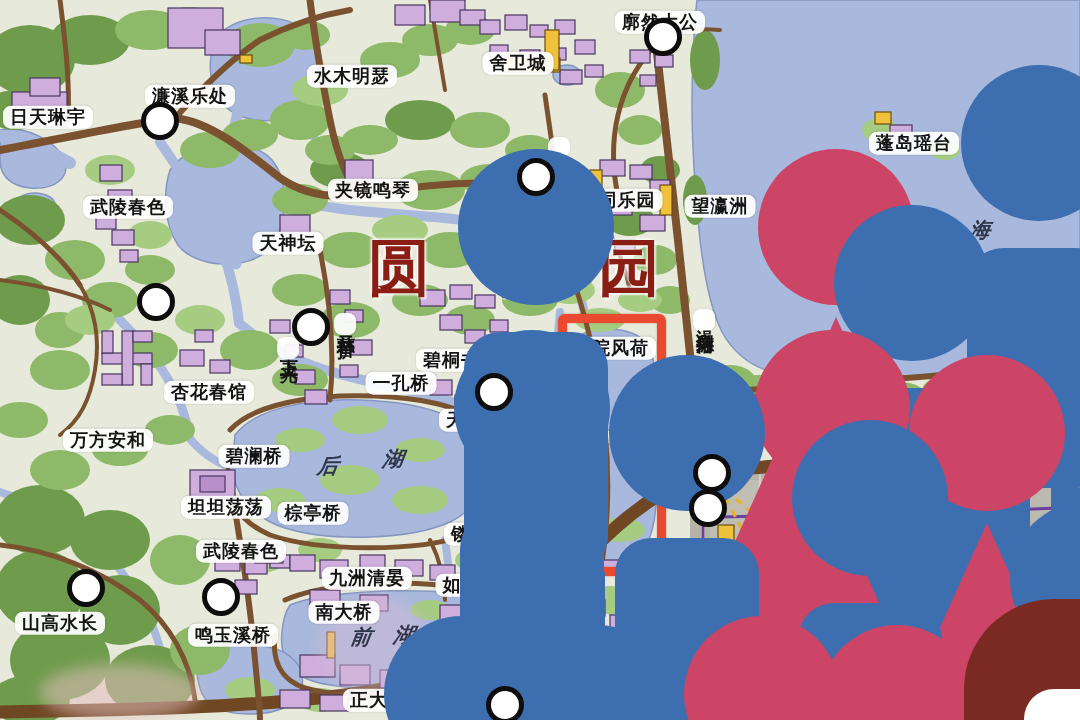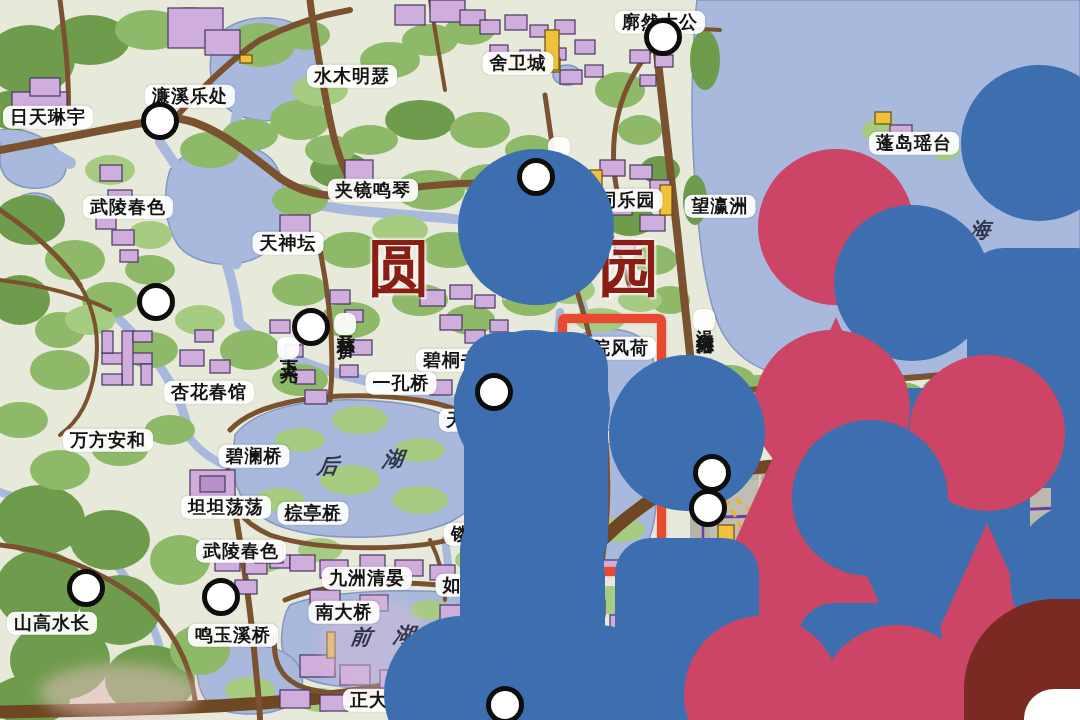--- a/index.html
+++ b/index.html
@@ -478,24 +478,24 @@
       <div class="lbl" style="left: 401px; top: 383px;">一孔桥</div>
       <div class="lbl" style="left: 108px; top: 392px; margin-top: 48px;">万方安和</div>
       <div class="lbl" style="left: 209px; top: 392px;">杏花春馆</div>
       <div class="lbl" style="left: 484px; top: 420px;">天然图画</div>
       <div class="lbl" style="left: 611px; top: 348px;">曲院风荷</div>
       <div class="lbl" style="left: 788px; top: 412px;">湖山在望</div>
       <div class="lbl" style="left: 899px; top: 417px;">夹镜鸣琴</div>
       <div class="lbl" style="left: 1024px; top: 364px;">南屏晚钟</div>
       <div class="lbl" style="left: 993px; top: 403px;">广育宫</div>
       <div class="lbl" style="left: 254px; top: 456px;">碧澜桥</div>
-      <div class="lbl" style="left: 226px; top: 507px; border-radius: 7px;">坦坦荡荡</div>
-      <div class="lbl" style="left: 313px; top: 513px; text-decoration: underline;">棕亭桥</div>
+      <div class="lbl" style="left: 226px; top: 507px;">坦坦荡荡</div>
+      <div class="lbl" style="left: 313px; top: 513px;">棕亭桥</div>
       <div class="lbl" style="left: 241px; top: 551px;">武陵春色</div>
-      <div class="lbl" style="left: 52px; top: 623px;">山高水长</div>
+      <div class="lbl" style="left: 60px; top: 623px;">山高水长</div>
       <div class="lbl" style="left: 233px; top: 635px;">鸣玉溪桥</div>
       <div class="lbl" style="left: 367px; top: 578px;">九洲清晏</div>
       <div class="lbl" style="left: 344px; top: 612px;">南大桥</div>
       <div class="lbl" style="left: 471px; top: 585px;">如意桥</div>
       <div class="lbl" style="left: 489px; top: 534px;">镂月开云</div>
       <div class="lbl" style="left: 488px; top: 664px;">勤政亲贤</div>
       <div class="lbl" style="left: 388px; top: 700px;">正大光明</div>
       <div class="lbl" style="left: 836px; top: 548px;">福缘门社区</div>
       <div class="lbl" style="left: 1024px; top: 568px;">喜雨山房</div>
       <div class="lbl-v" style="left: 559px; top: 147px;">买卖街</div>

